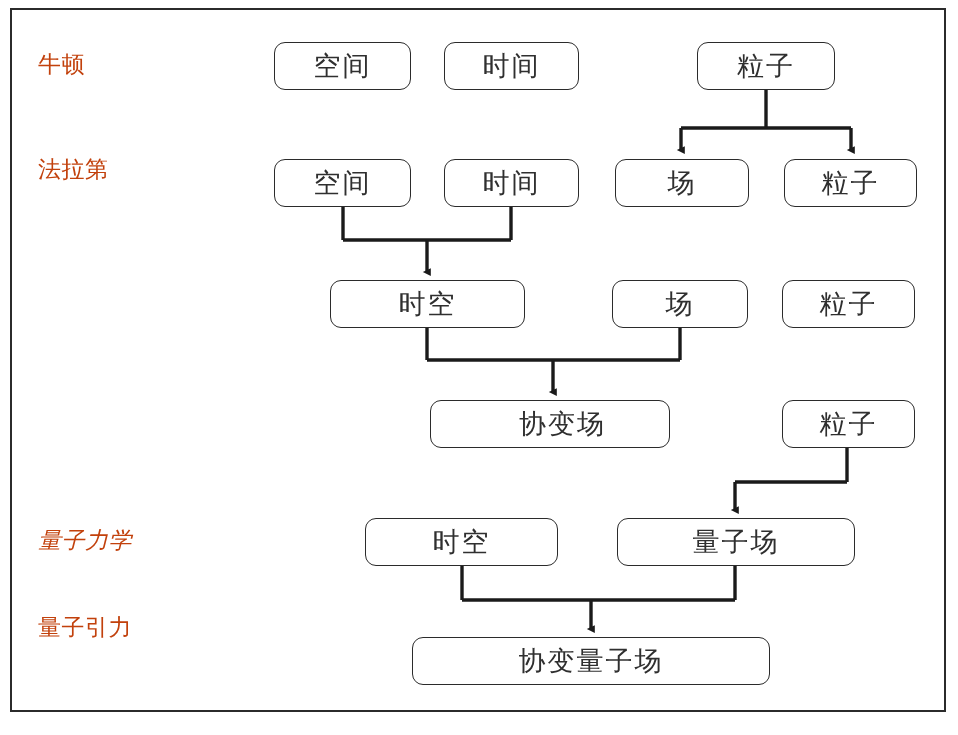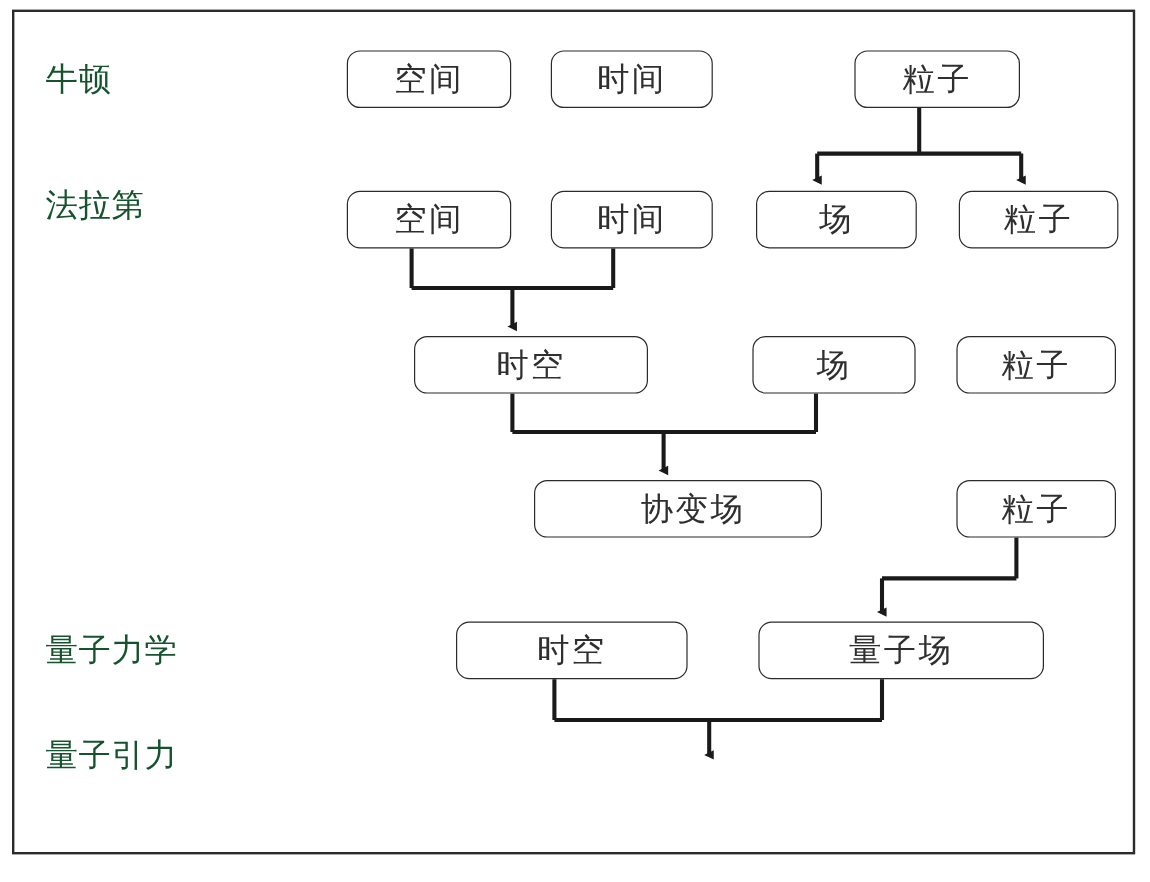--- a/index.html
+++ b/index.html
@@ -34,41 +34,40 @@
     position: absolute;
     left: 0;
     top: 0;
     width: 958px;
     height: 735px;
     pointer-events: none;
   }
   .row-label {
     position: absolute;
     font-family: "Liberation Serif", "DejaVu Serif", serif;
-    font-size: 27px;
+    font-size: 23px;
     line-height: 1;
-    color: #14532d;
+    color: #c2410c;
     white-space: nowrap;
     letter-spacing: 0.5px;
   }
   .node {
     position: absolute;
     box-sizing: border-box;
     border: 1.6px solid #2b2b2b;
     border-radius: 11px;
     background: #ffffff;
     display: flex;
     align-items: center;
     justify-content: center;
     font-family: Liberation Serif, serif;
     font-size: 27px;
     color: #2f2f2f;
     letter-spacing: 2px;
     white-space: nowrap;
-    margin-left: 15px;
   }
 </style>
 </head>
 <body>
 
 <div id="canvas">
 
   <div class="frame"></div>
 
   <svg class="edges" viewBox="0 0 958 735" xmlns="http://www.w3.org/2000/svg">
@@ -108,21 +107,21 @@
     <g>
       <path d="M462,566 L462,600" fill="none" stroke="#1a1a1a" stroke-width="3.4"></path>
       <path d="M735,566 L735,600" fill="none" stroke="#1a1a1a" stroke-width="3.4"></path>
       <path d="M462,600 L735,600" fill="none" stroke="#1a1a1a" stroke-width="3.4"></path>
       <path d="M591,600 L591,629" fill="none" stroke="#1a1a1a" stroke-width="3.4" marker-end="url(#arrowhead)"></path>
     </g>
   </svg>
 
   <div class="row-label" style="left:38px; top:53px;">牛顿</div>
   <div class="row-label" style="left:38px; top:158px;text-align:center;">法拉第</div>
-  <div class="row-label" style="left:38px; top:529px;">量子力学</div>
+  <div class="row-label" style="left:38px; top:529px;font-style:italic;">量子力学</div>
   <div class="row-label" style="left:38px; top:616px;">量子引力</div>
 
   <div class="node" style="left:274px; top:42px; width:137px; height:48px;">空间</div>
   <div class="node" style="left:444px; top:42px; width:135px; height:48px;">时间</div>
   <div class="node" style="left:697px; top:42px; width:138px; height:48px;">粒子</div>
 
   <div class="node" style="left:274px; top:159px; width:137px; height:48px;">空间</div>
   <div class="node" style="left:444px; top:159px; width:135px; height:48px;">时间</div>
   <div class="node" style="left:615px; top:159px; width:134px; height:48px;">场</div>
   <div class="node" style="left:784px; top:159px; width:133px; height:48px;">粒子</div>
@@ -130,14 +129,15 @@
   <div class="node" style="left:330px; top:280px; width:195px; height:48px;">时空</div>
   <div class="node" style="left:612px; top:280px; width:136px; height:48px;">场</div>
   <div class="node" style="left:782px; top:280px; width:133px; height:48px;">粒子</div>
 
   <div class="node" style="left:430px; top:400px; width:240px; height:48px;padding-left:25px;">协变场</div>
   <div class="node" style="left:782px; top:400px; width:133px; height:48px;">粒子</div>
 
   <div class="node" style="left:365px; top:518px; width:193px; height:48px;">时空</div>
   <div class="node" style="left:617px; top:518px; width:238px; height:48px;text-align:center;">量子场</div>
 
+  <div class="node" style="left:412px; top:637px; width:358px; height:48px;">协变量子场</div>
 
 </div>
 
 </body></html>

